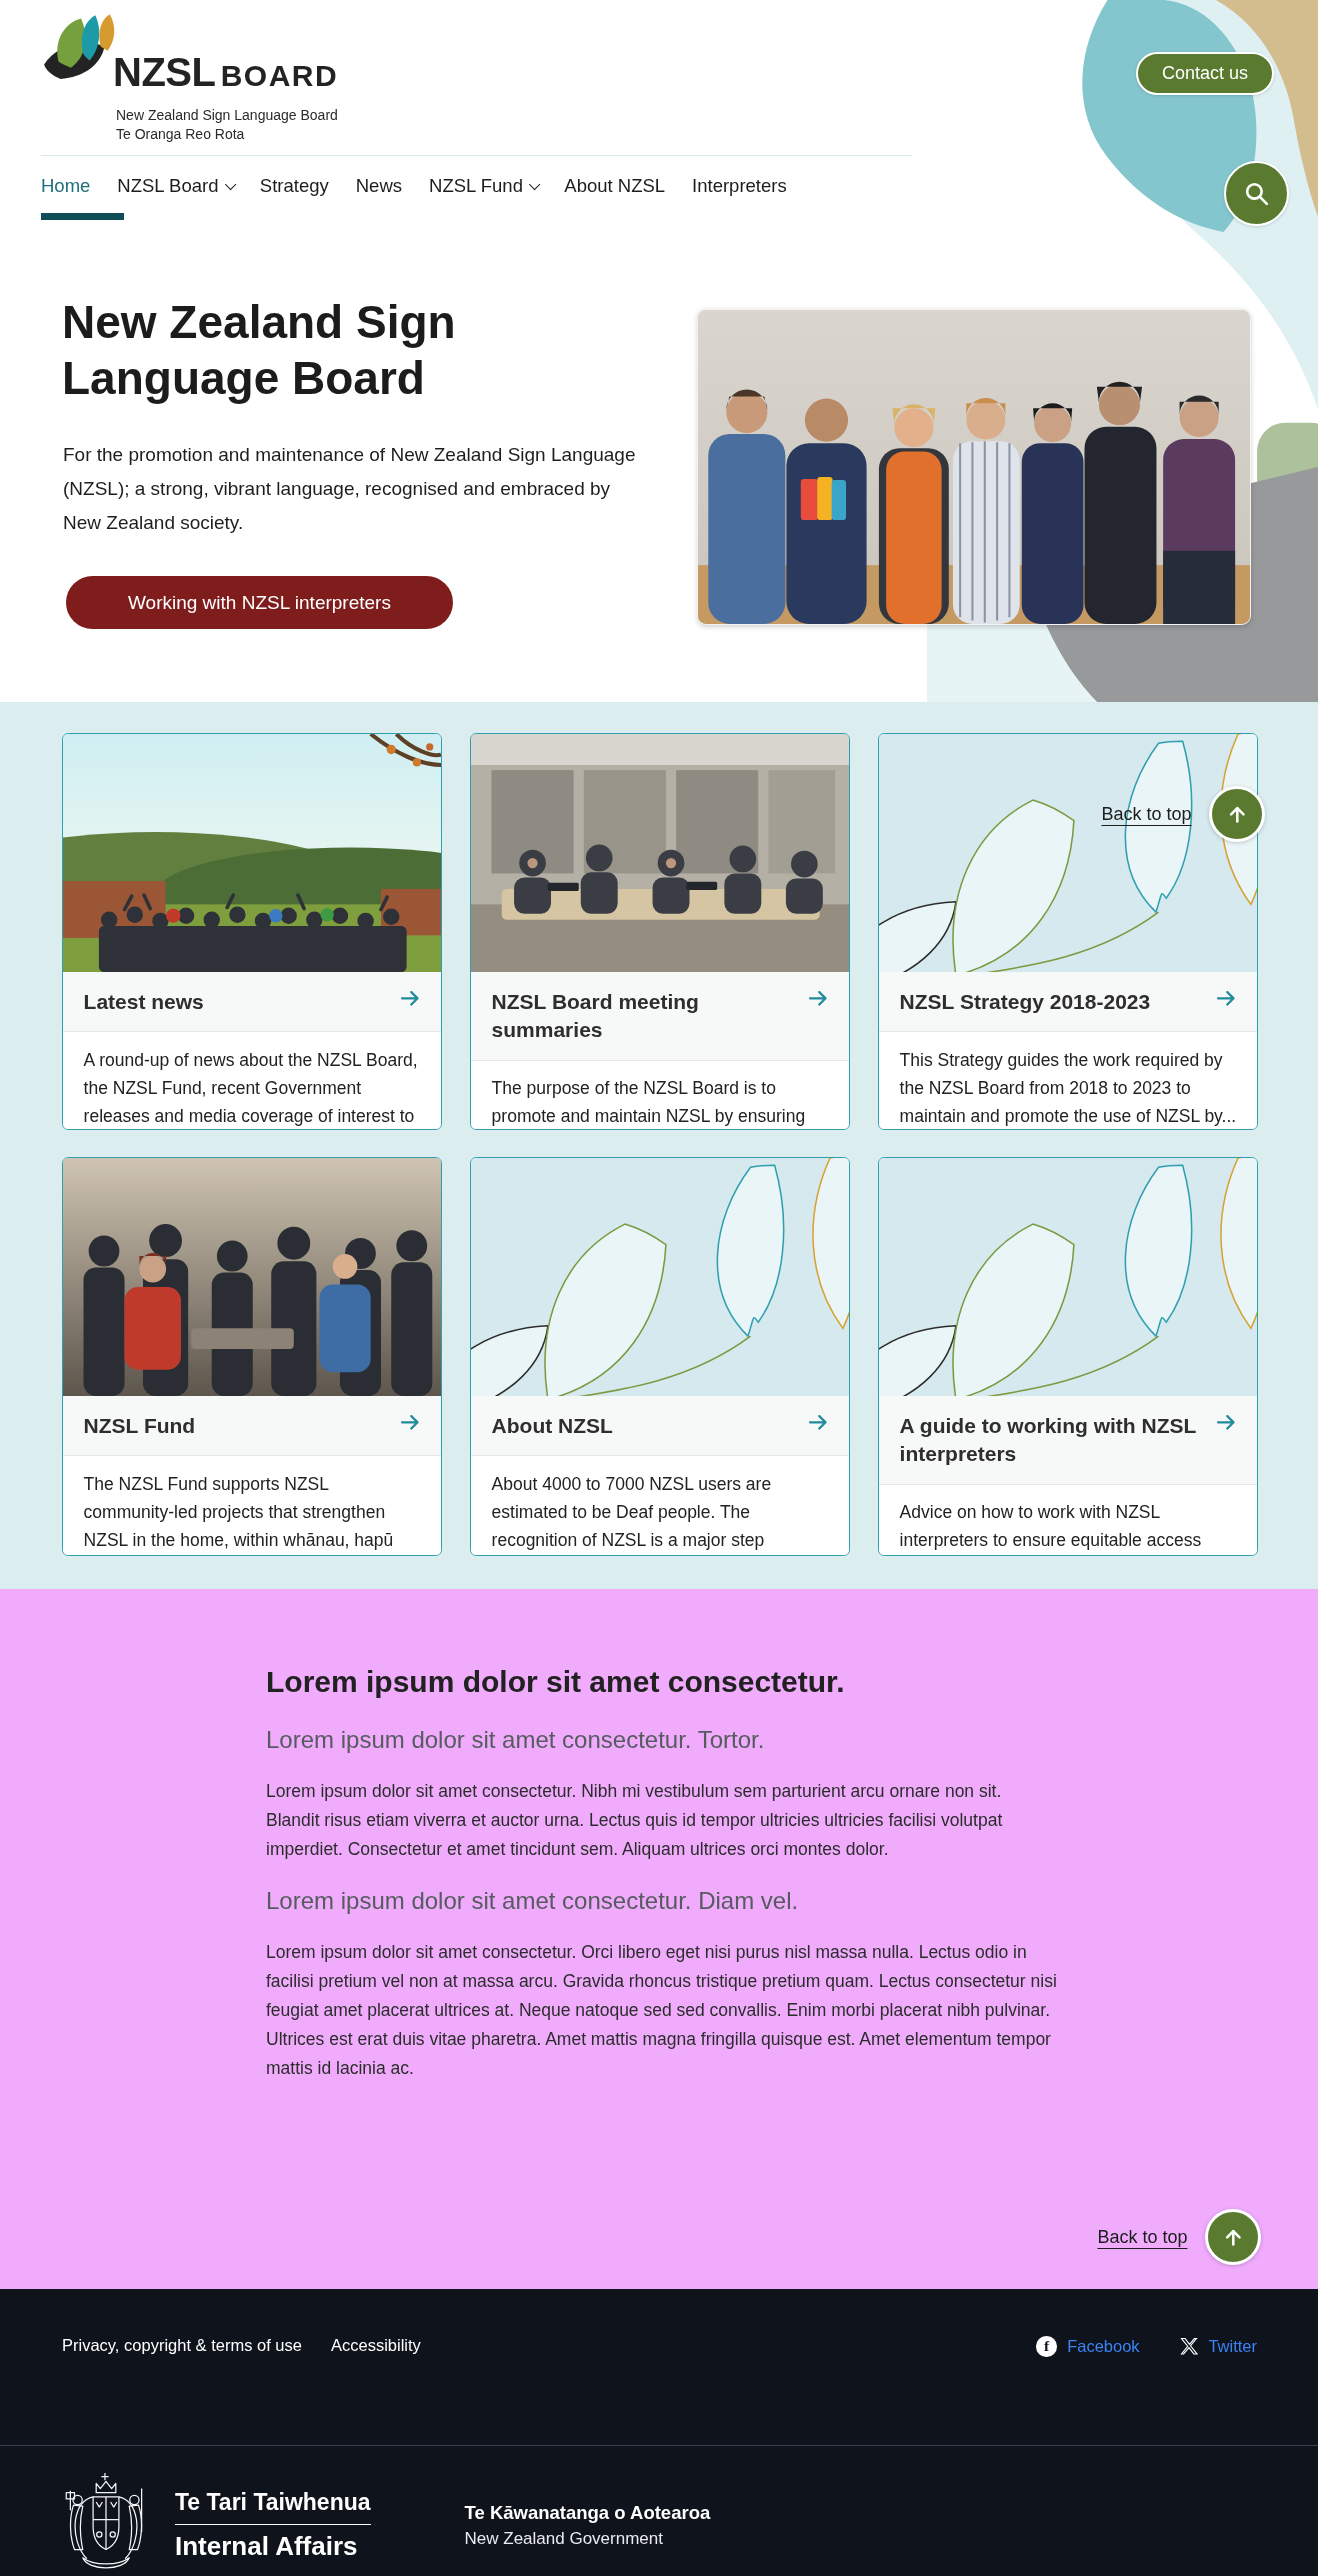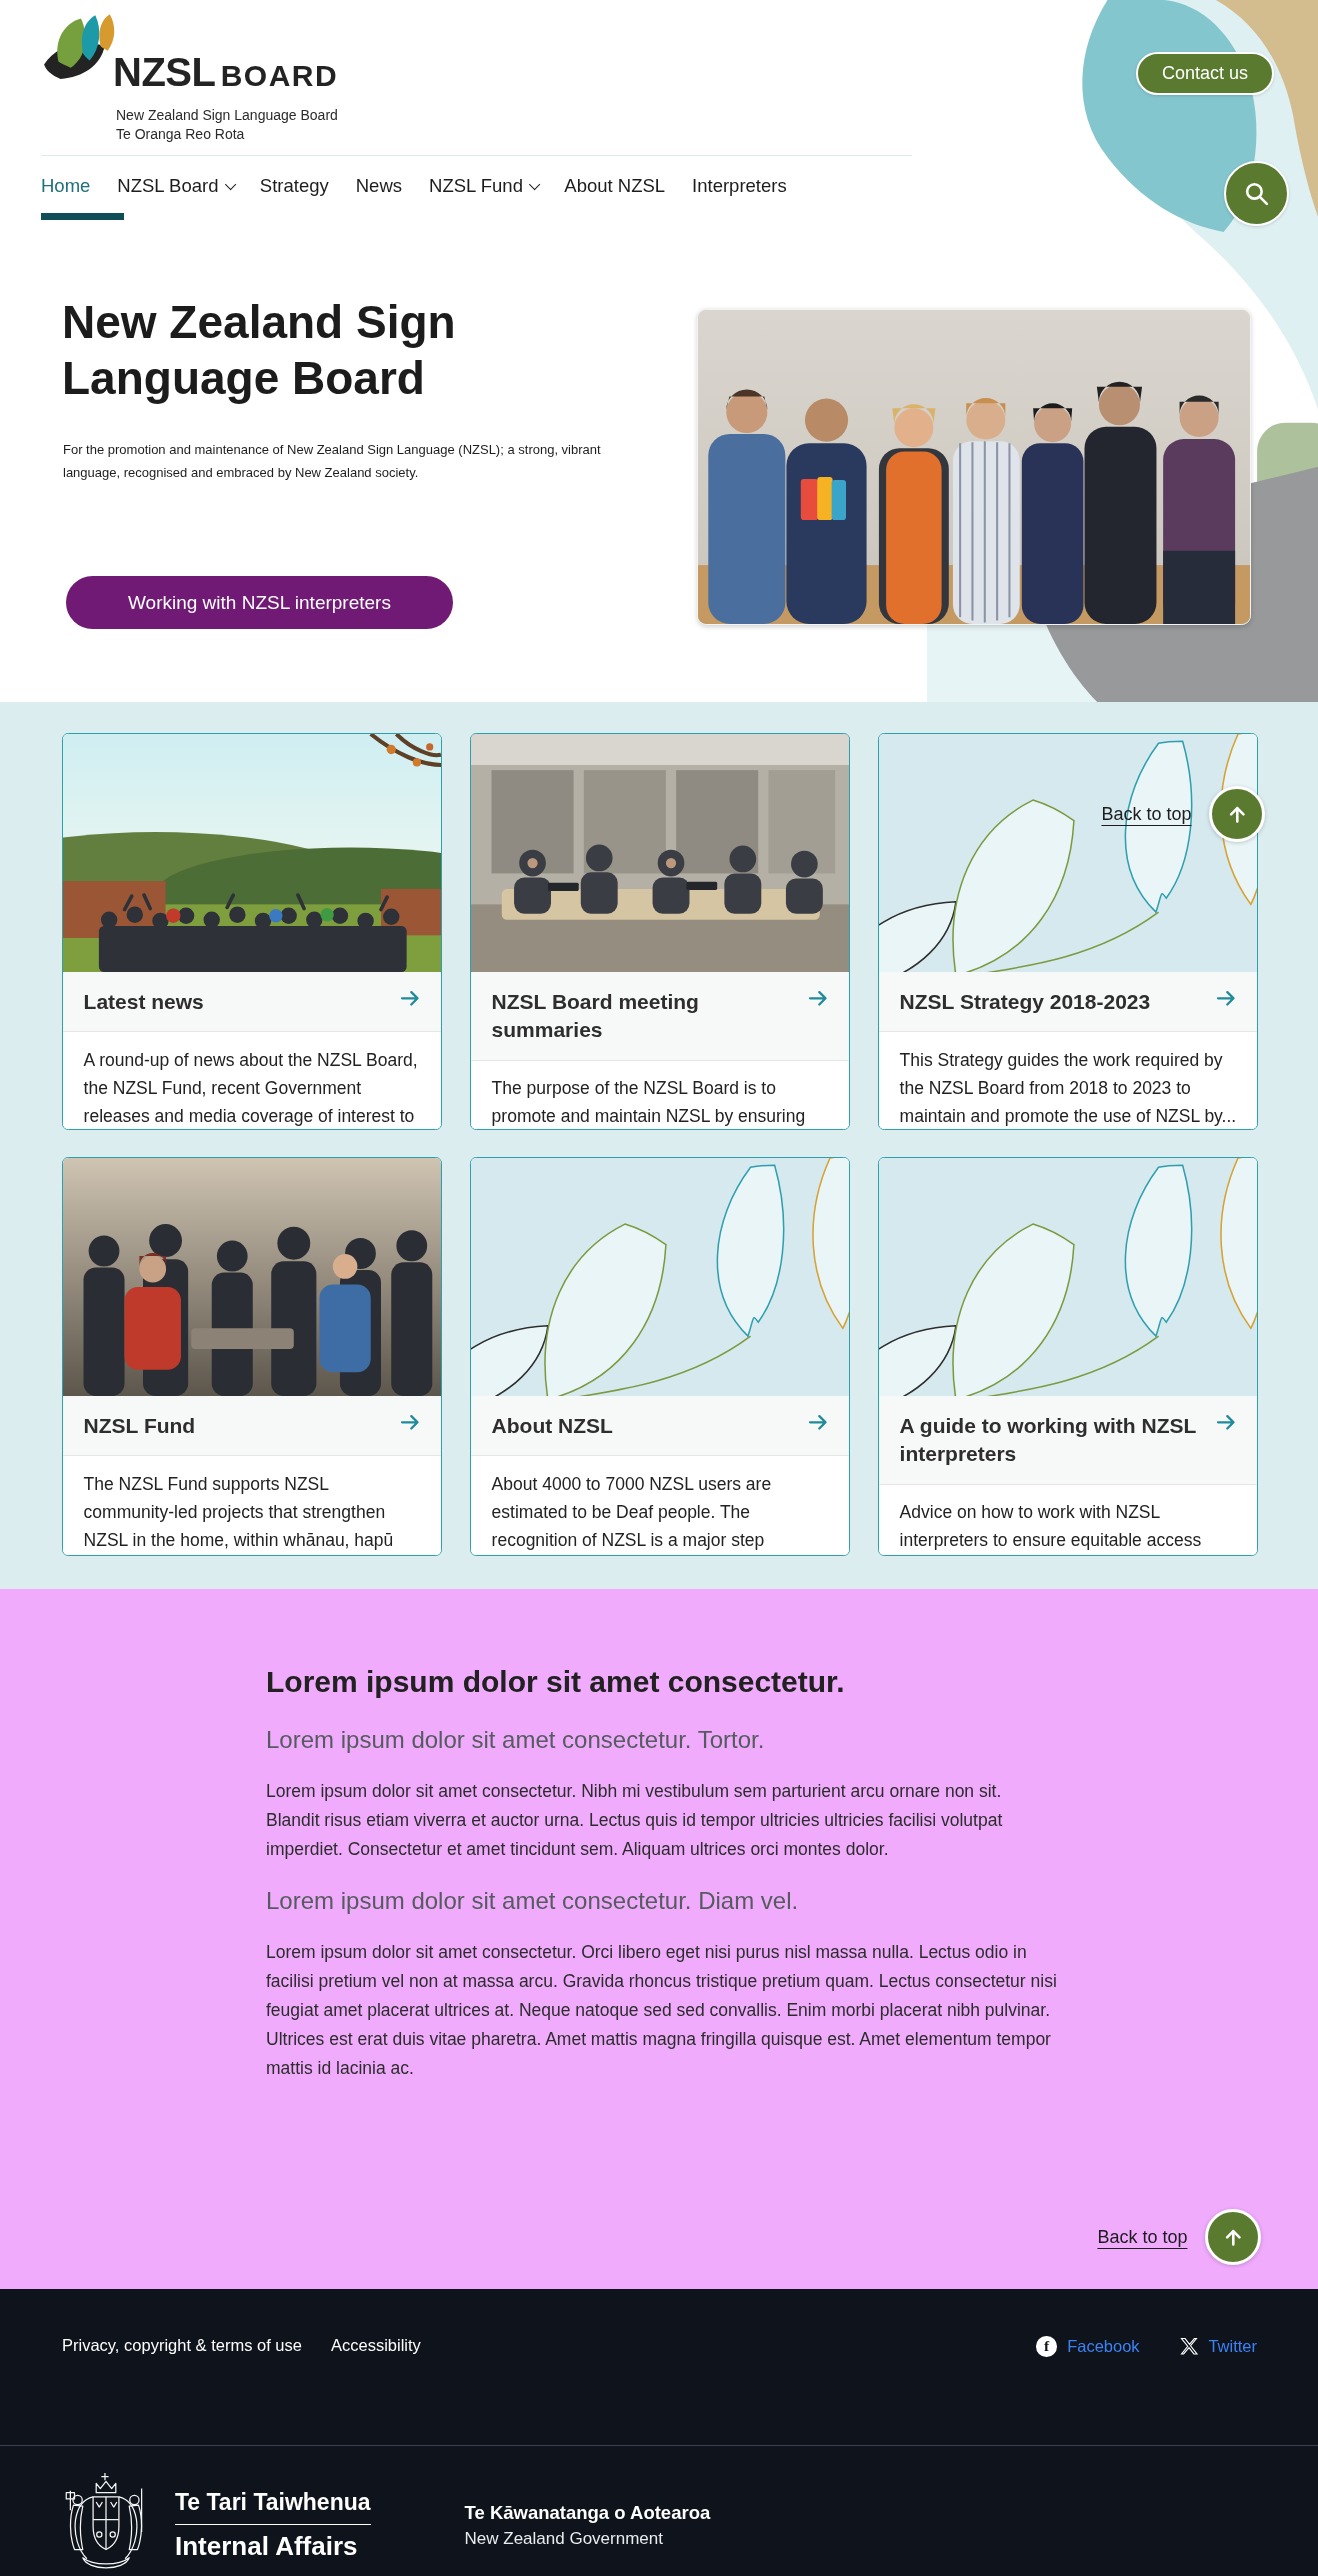--- a/index.html
+++ b/index.html
@@ -31,23 +31,23 @@
   .contact-btn { position:absolute; right:45px; top:52px; height:43px; padding:12px 24px;
     background:#5a7b2f; border:2.1px solid #fff; border-radius:23px; color:#fff; font-size:18px;
     display:flex; align-items:center; justify-content:center; z-index:6; cursor:pointer;
     box-shadow:0 1px 3.1px rgba(0,0,0,.15); }
   .search-btn { position:absolute; right:30px; top:161px; width:65px; height:65px; border-radius:50%;
     background:#5a7b2f; border:2.6px solid #fff; z-index:6; display:flex; align-items:center; justify-content:center;
     cursor:pointer; box-shadow:0 1px 3.1px rgba(0,0,0,.15); }
 
   .hero-title { position:absolute; left:62px; top:294px; width:541px; font-size:46px; line-height:1.22;
     font-weight:700; color:#1c1c1c; z-index:5; }
-  .hero-desc { position:absolute; left:63px; top:438px; width:582px; font-size:13px; line-height:1.8; color:#1e1e1e; z-index:5; }
+  .hero-desc { position:absolute; left:63px; top:438px; width:582px; font-size:19px; line-height:1.8; color:#1e1e1e; z-index:5; }
   .hero-cta { position:absolute; left:66px; top:576px; height:53px; padding:0 62px;
-    background:#701a75; border-radius:27px; color:#fff; font-size:19px; display:flex; align-items:center;
+    background:#7f1d1d; border-radius:27px; color:#fff; font-size:19px; display:flex; align-items:center;
     justify-content:center; z-index:5; cursor:pointer; }
   .hero-photo { position:absolute; left:697px; top:309px; width:554px; height:316px; border-radius:9.3px;
     overflow:hidden; border:1.5px solid #f3f3f1; box-shadow:0 1.5px 5.2px rgba(0,0,0,.18); z-index:3; background:#d6d2ca; }
   .hero-photo svg { display:block; width:100%; height:100%; }
 
   
   .section-cards { position:relative; height:887px; background:#dcedf0; z-index:1; }
   .cards-grid { position:absolute; left:62px; top:31px; width:1195px;
     display:grid; grid-template-columns:380px 380px 380px; grid-template-rows:397px 399px;
     column-gap:28px; row-gap:27px; }

